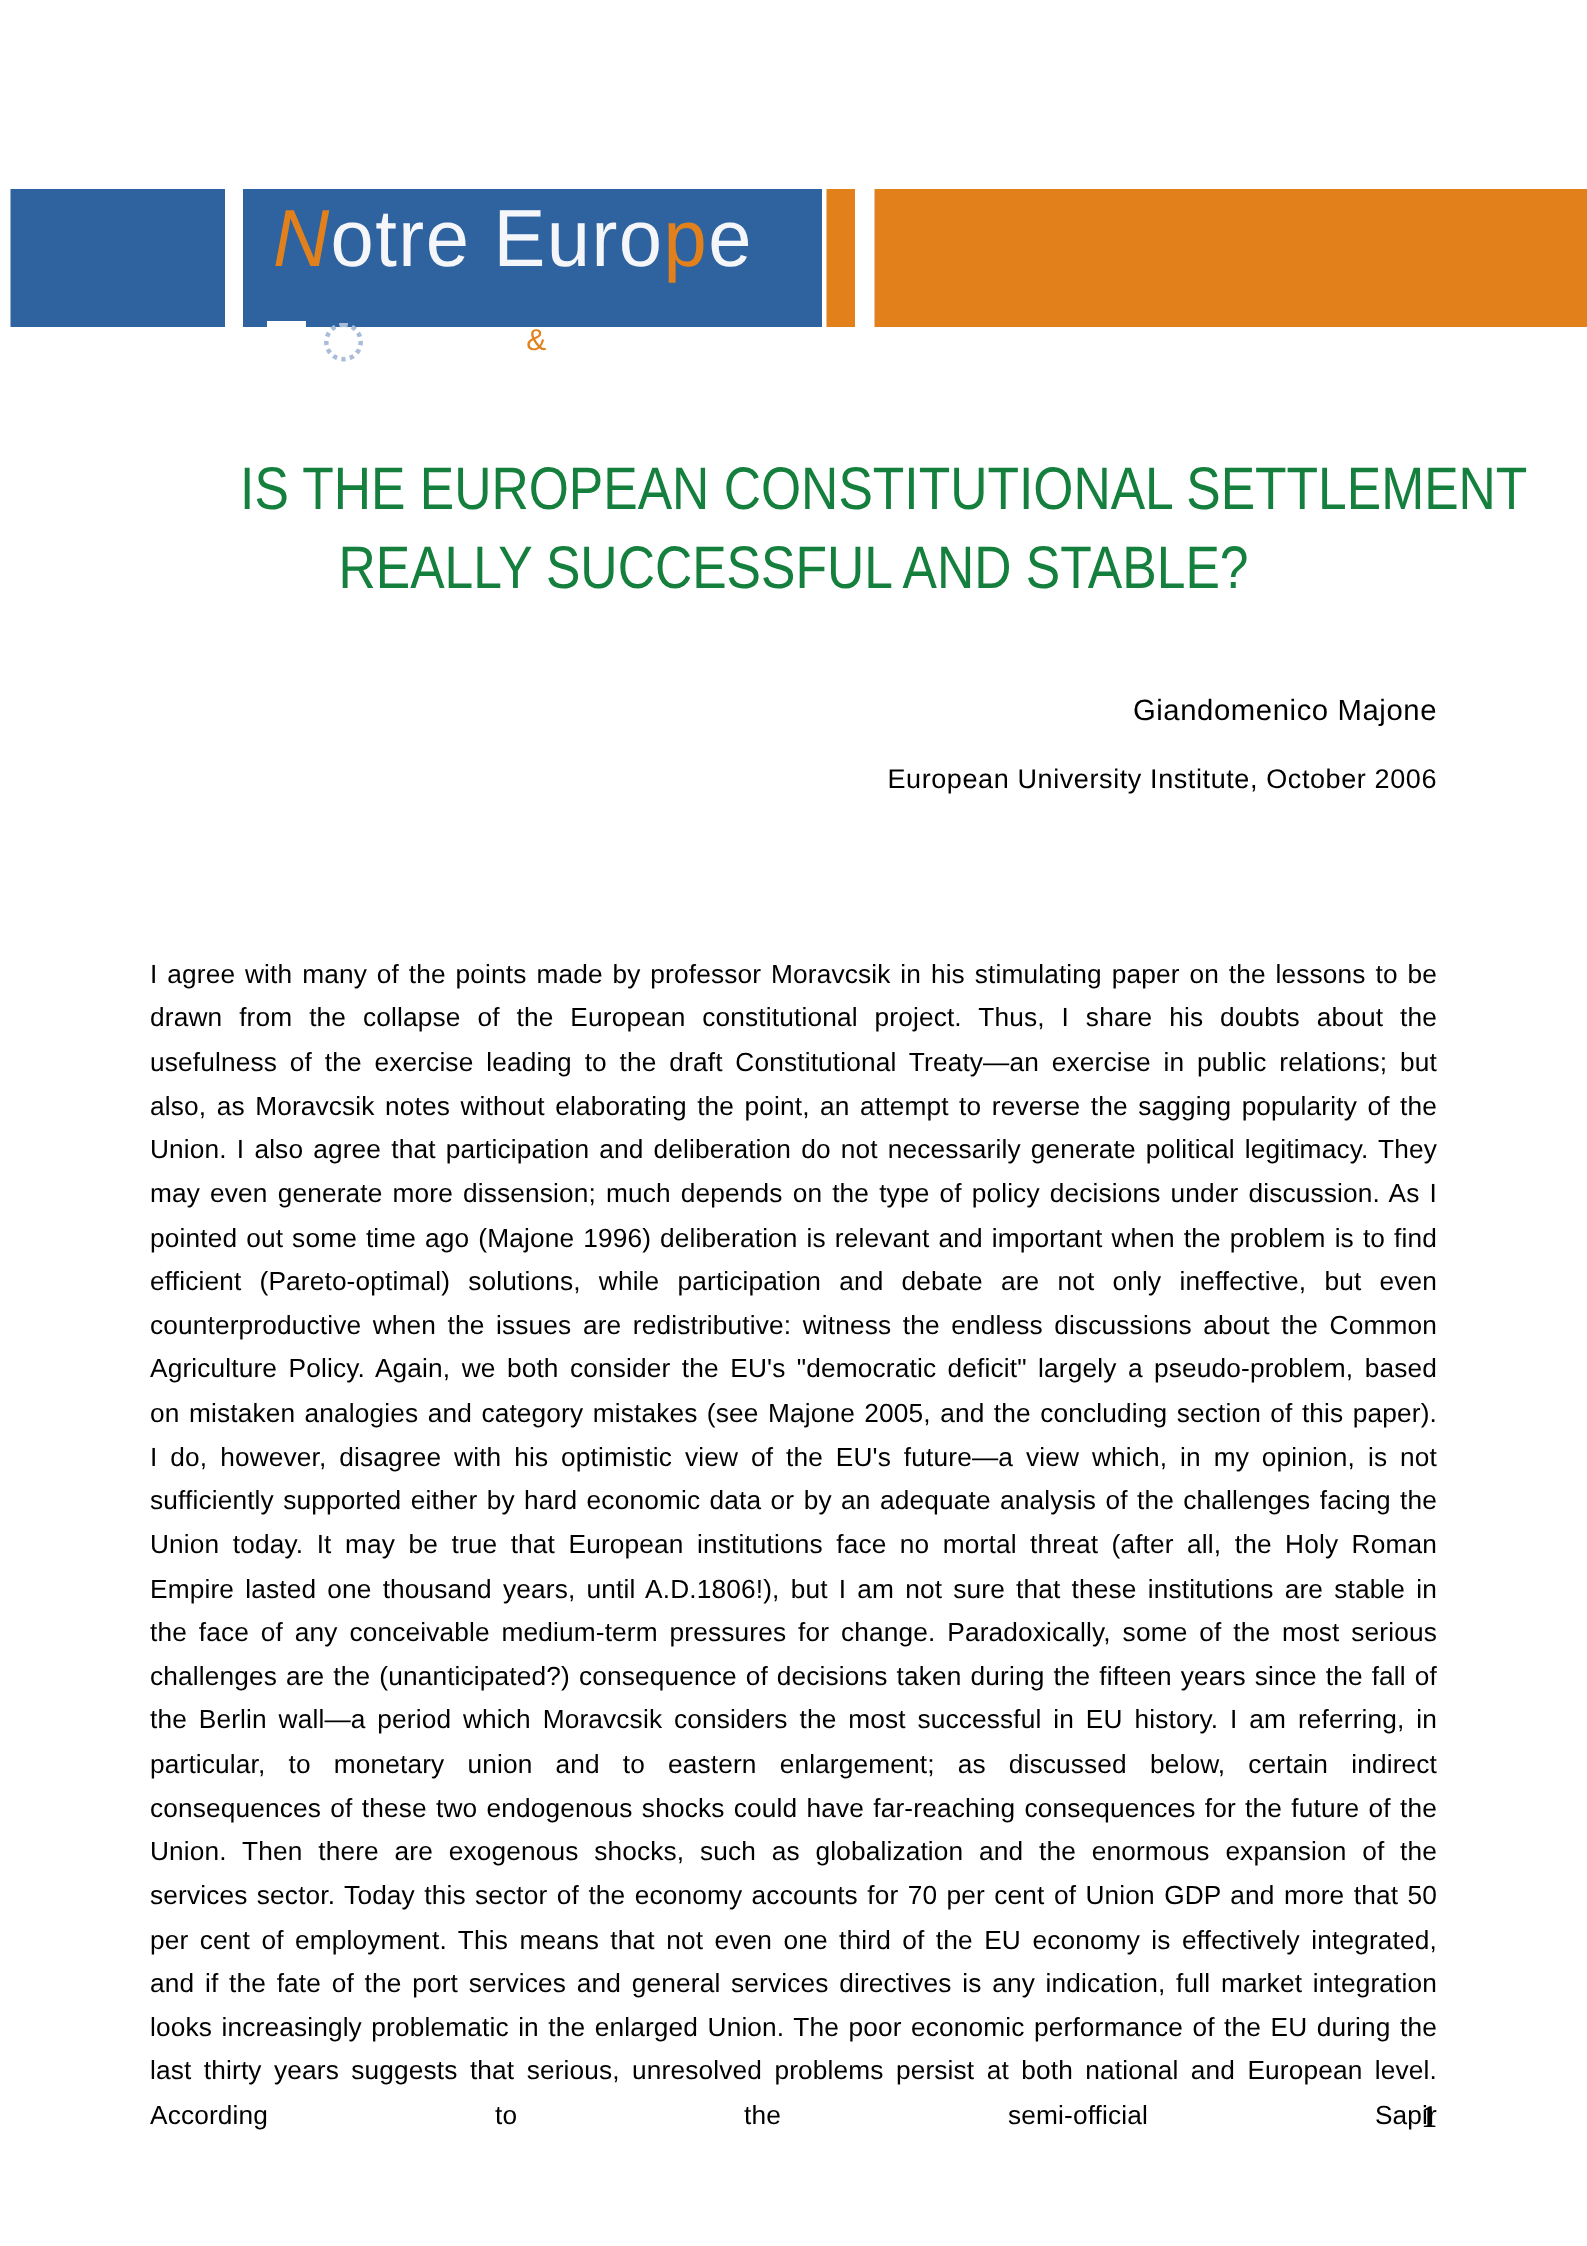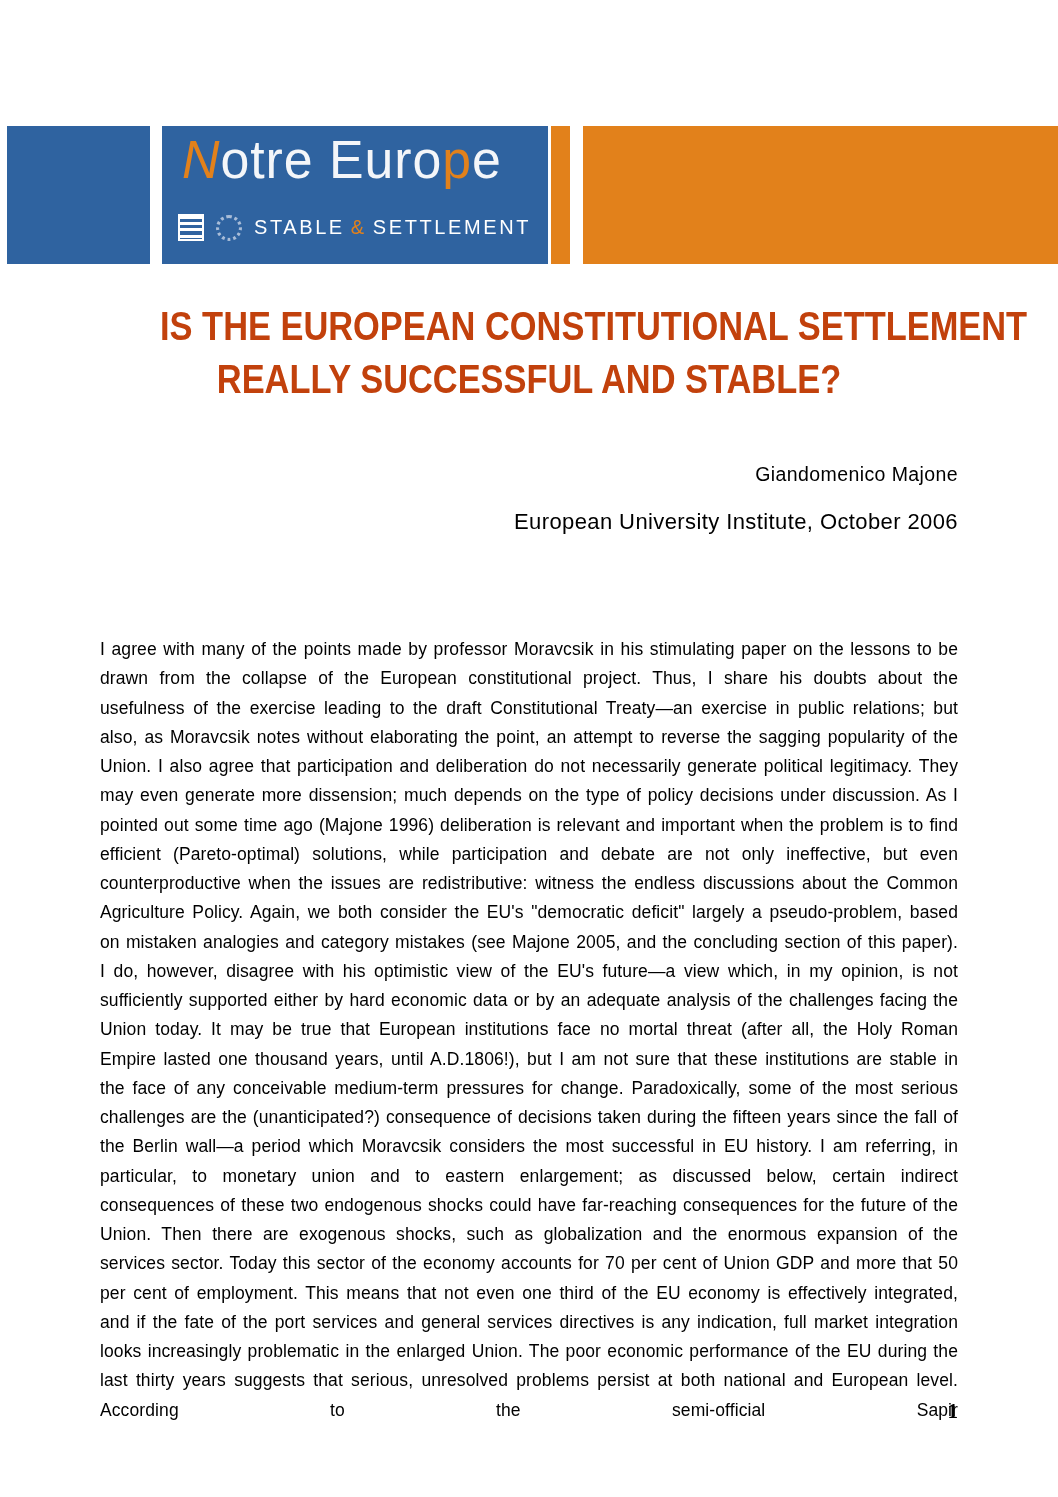--- a/index.html
+++ b/index.html
@@ -5,21 +5,21 @@
   html,body{margin:0;padding:0;background:#ffffff;}
   .page{
     position:relative;
     width:1058px;height:1497px;
     background:#ffffff;
     font-family:"Liberation Sans",sans-serif;
     color:#000000;
     overflow:hidden;
   }
   
-  .blk{position:absolute;top:126px;height:138px;}
+  .blk{position:absolute;top:126px;height:92px;}
   .left-blue{left:7px;width:143px;background:#2F63A0;}
   .main-blue{left:162px;width:386px;background:#2F63A0;}
   .stripe-orange{left:551px;width:19px;background:#E2811B;}
   .right-orange{left:583px;width:475px;background:#E2811B;}
   .brand{
     position:absolute;left:20px;top:2px;
     font-size:54px;font-weight:400;letter-spacing:1px;
     color:#f4f6f9;white-space:nowrap;
     transform:scaleX(0.96);transform-origin:left center;
   }
@@ -41,35 +41,35 @@
     box-sizing:border-box;
   }
   .tagline-text{
     color:#ffffff;font-size:20px;letter-spacing:2.6px;
     white-space:nowrap;
   }
   .tagline-text .amp{color:#E2811B;margin:0 6px;}
   
   .title{
     position:absolute;left:100px;top:300px;width:858px;margin:0;
-    text-align:center;font-weight:700;font-size:40px;line-height:53px;
-    color:#c2410c;overflow:visible;
+    text-align:center;font-weight:400;font-size:40px;line-height:53px;
+    color:#15803d;overflow:visible;
   }
   .title-line{
     white-space:nowrap;
     transform:scaleX(0.86);transform-origin:50% 50%;
   }
   
   .author{
     position:absolute;right:100px;top:463px;
     font-size:19.5px;letter-spacing:0.4px;text-align:right;
   }
   .affiliation{
     position:absolute;right:100px;top:509px;
-    font-size:22px;letter-spacing:0.4px;text-align:center;
+    font-size:18px;letter-spacing:0.4px;text-align:center;
   }
   
   .body-par{
     position:absolute;left:100px;top:635px;width:858px;margin:0;
     font-size:17.5px;line-height:29.25px;
     letter-spacing:0.1px;word-spacing:1px;
     text-align:justify;text-align-last:justify;
   }
   
   .pageno{

